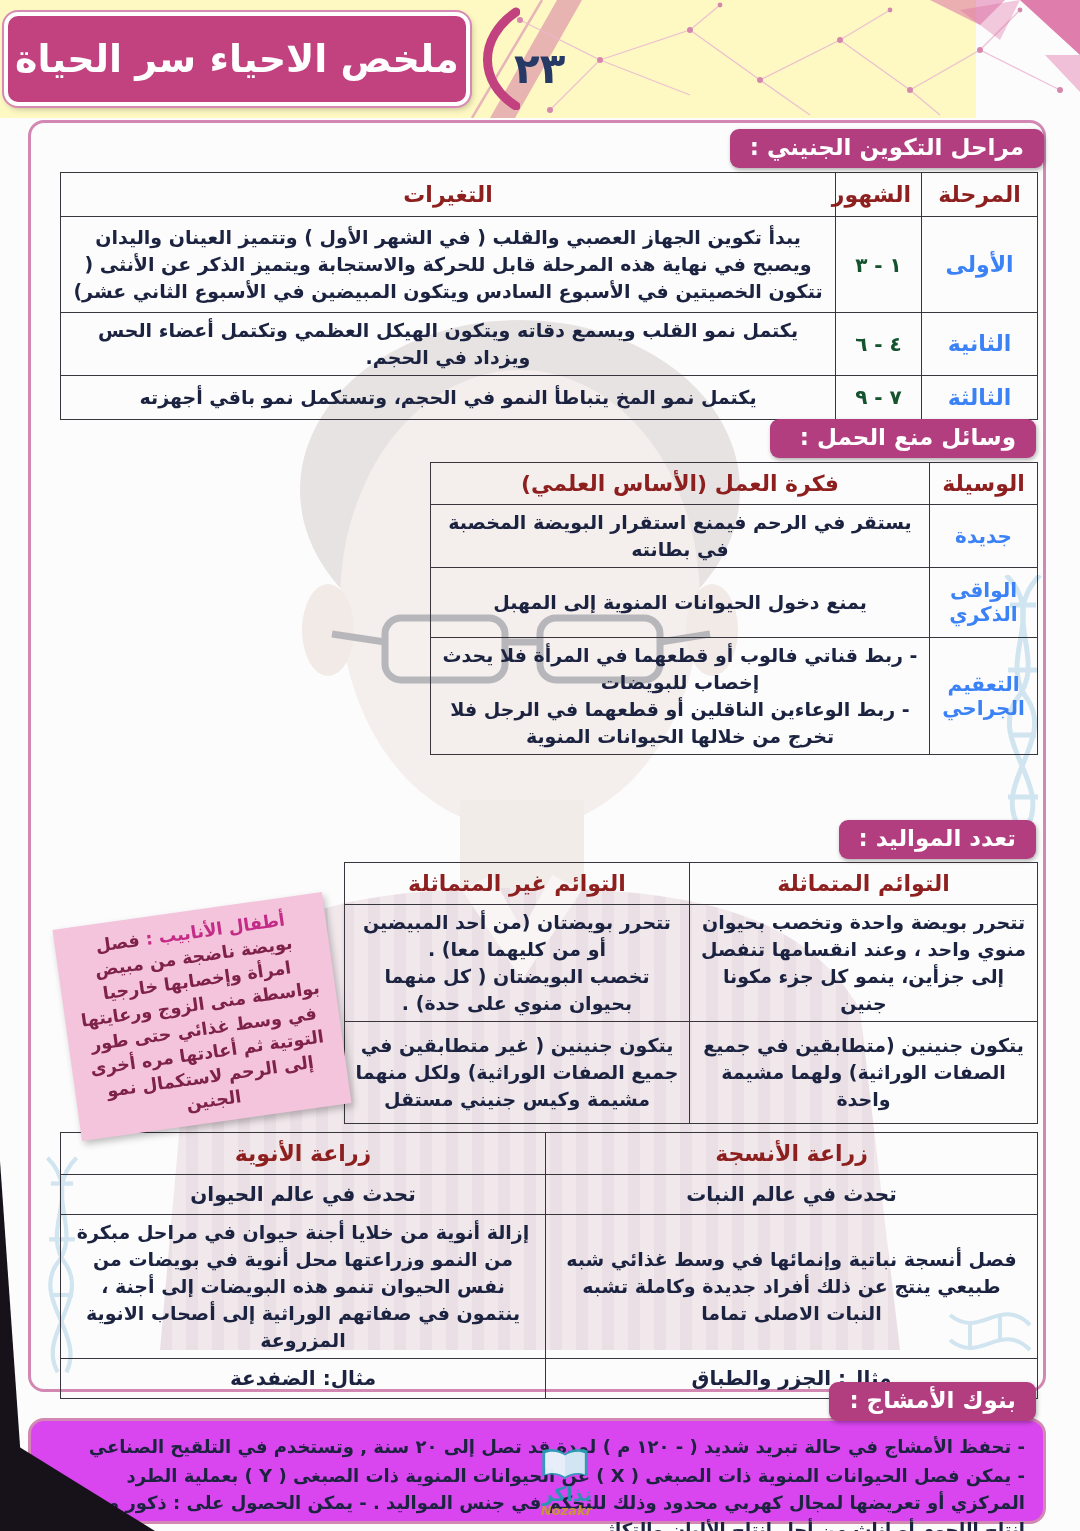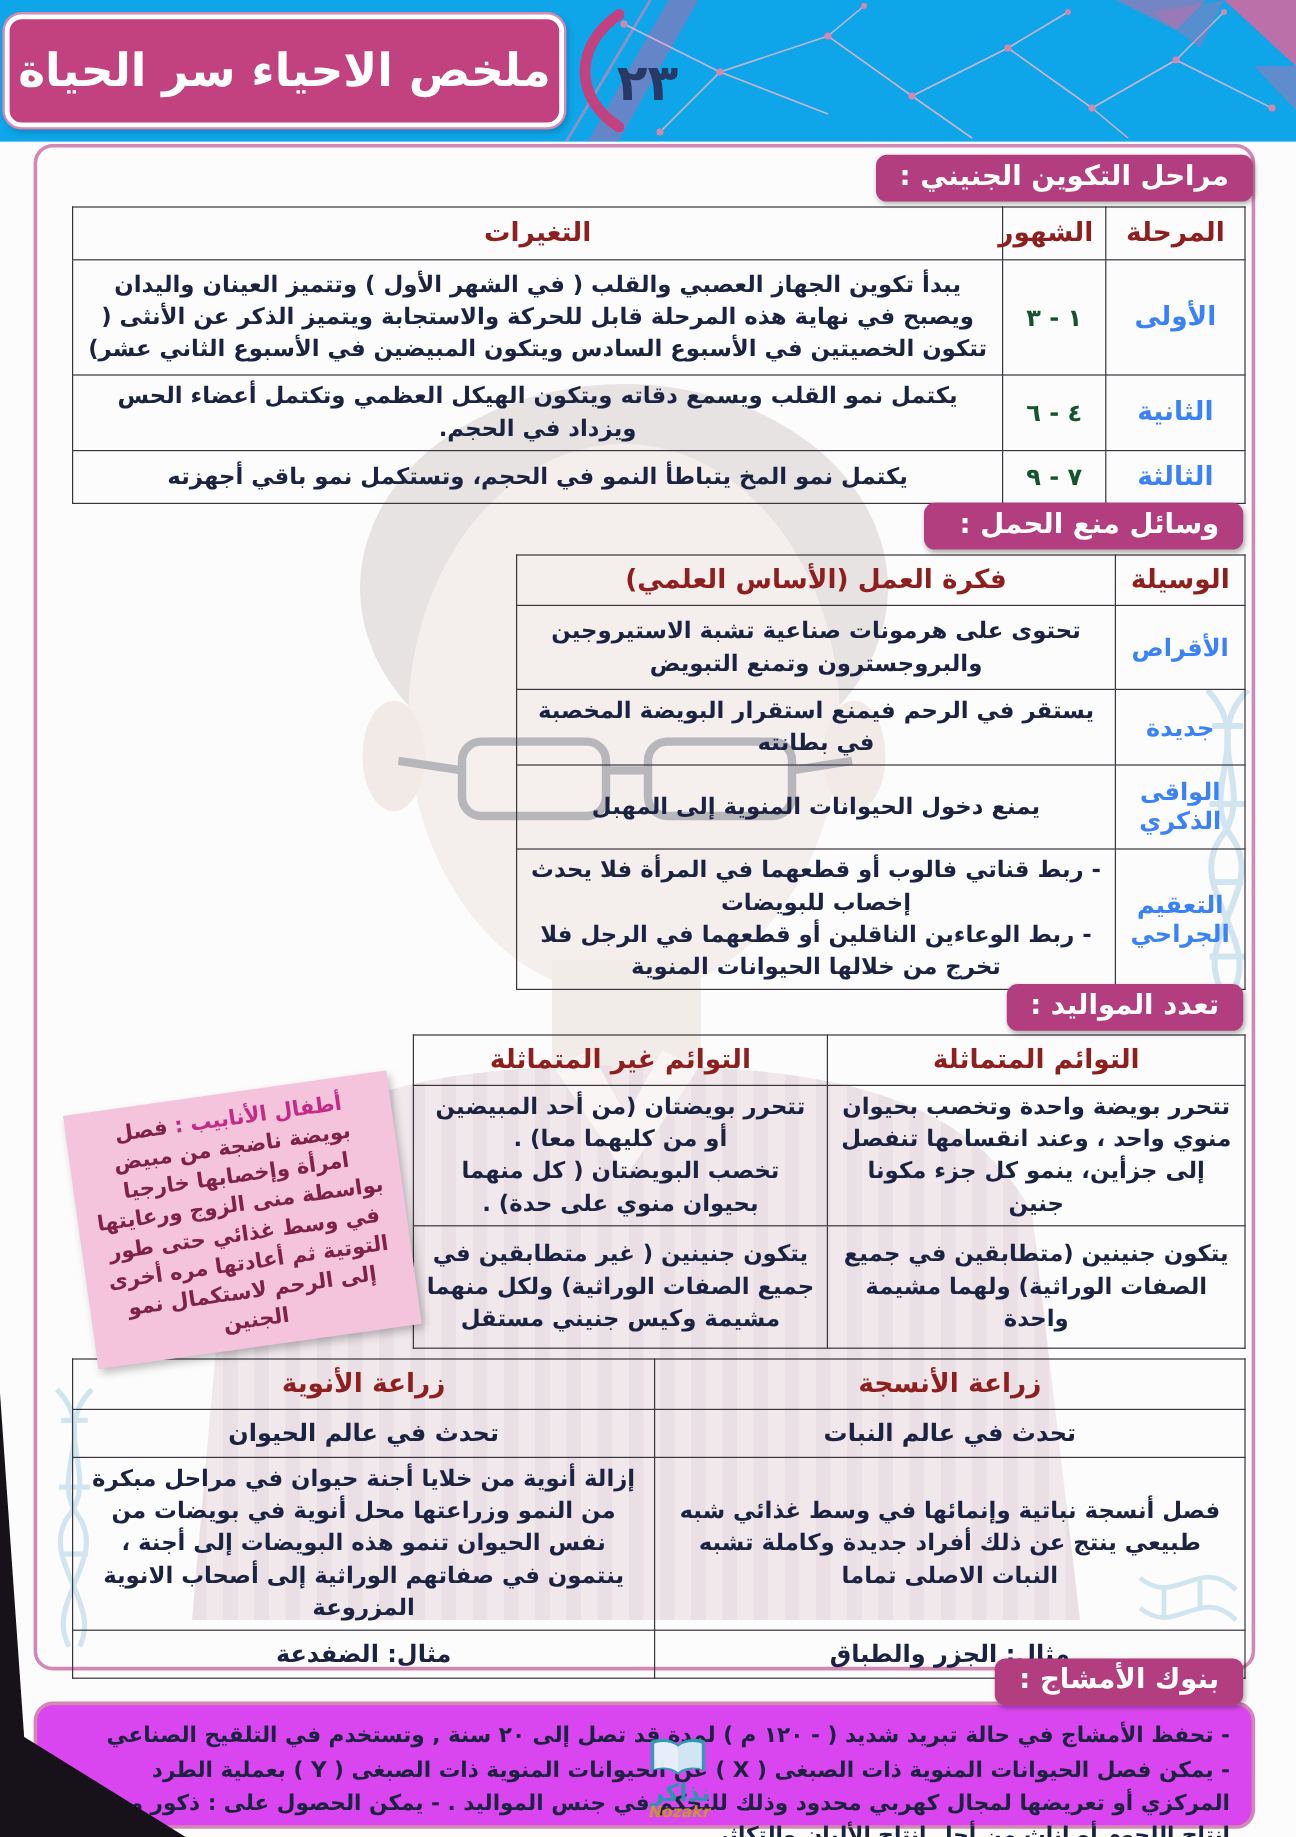--- a/index.html
+++ b/index.html
@@ -8,21 +8,21 @@
     background:#fdfcfd; font-family:"DejaVu Sans", sans-serif; font-weight:bold;
   }
   
   .corner-tl{position:absolute;left:0;top:0;width:62px;height:112px;background:#5a555b;
     clip-path:polygon(0 0,100% 0,0 100%);z-index:1;}
   .edge-bl{position:absolute;left:0;bottom:0;width:26px;height:370px;background:#17121a;
     clip-path:polygon(0 0,0 100%,100% 100%);z-index:6;}
   .corner-bl{position:absolute;left:0;bottom:0;width:155px;height:96px;background:#17121a;
     clip-path:polygon(0 0,0 100%,100% 100%);z-index:6;}
   
-  .hdr{position:absolute;left:0;top:0;width:1080px;height:118px;background:#0ea5e9;z-index:2;}
+  .hdr{position:absolute;left:0;top:0;width:976px;height:118px;background:#fef9c3;z-index:2;}
   .mesh{position:absolute;left:460px;top:0;width:620px;height:118px;}
   .ribbon{
     position:absolute;left:4px;top:12px;width:458px;height:86px;
     background:#c2417f;border:4px solid #fff;border-radius:14px;
     box-shadow:0 0 0 2px #d789b3, 2px 3px 6px rgba(0,0,0,.25);
     display:flex;align-items:center;justify-content:center;
     color:#fff;font-size:38px;direction:rtl;z-index:3;
   }
   .bracket{position:absolute;left:466px;top:6px;z-index:3;}
   .pagenum{position:absolute;left:514px;top:44px;font-size:42px;color:#273a66;z-index:3;}
@@ -204,24 +204,20 @@
   <table class="tbl" style="left:430px;top:462px;width:608px;">
     <colgroup>
         <col style="width:108px">
         <col>
       </colgroup>
     <tbody>
         <tr style="height:42px">
       <th class="hcell">الوسيلة</th>
       <th class="hcell">فكرة العمل (الأساس العلمي)</th>
     </tr>
-    <tr style="height:70px">
-      <td class="stage" style="font-size:20px">الأقراص</td>
-      <td class="body19">تحتوى على هرمونات صناعية تشبة الاستيروجين والبروجسترون وتمنع التبويض</td>
-    </tr>
     <tr style="height:46px">
       <td class="stage" style="font-size:20px">جديدة</td>
       <td class="body19">يستقر في الرحم فيمنع استقرار البويضة المخصبة في بطانته</td>
     </tr>
     <tr style="height:70px">
       <td class="stage" style="font-size:20px">الواقى الذكري</td>
       <td class="body19">يمنع دخول الحيوانات المنوية إلى المهبل</td>
     </tr>
     <tr style="height:117px">
       <td class="stage" style="font-size:20px">التعقيم الجراحي</td>

